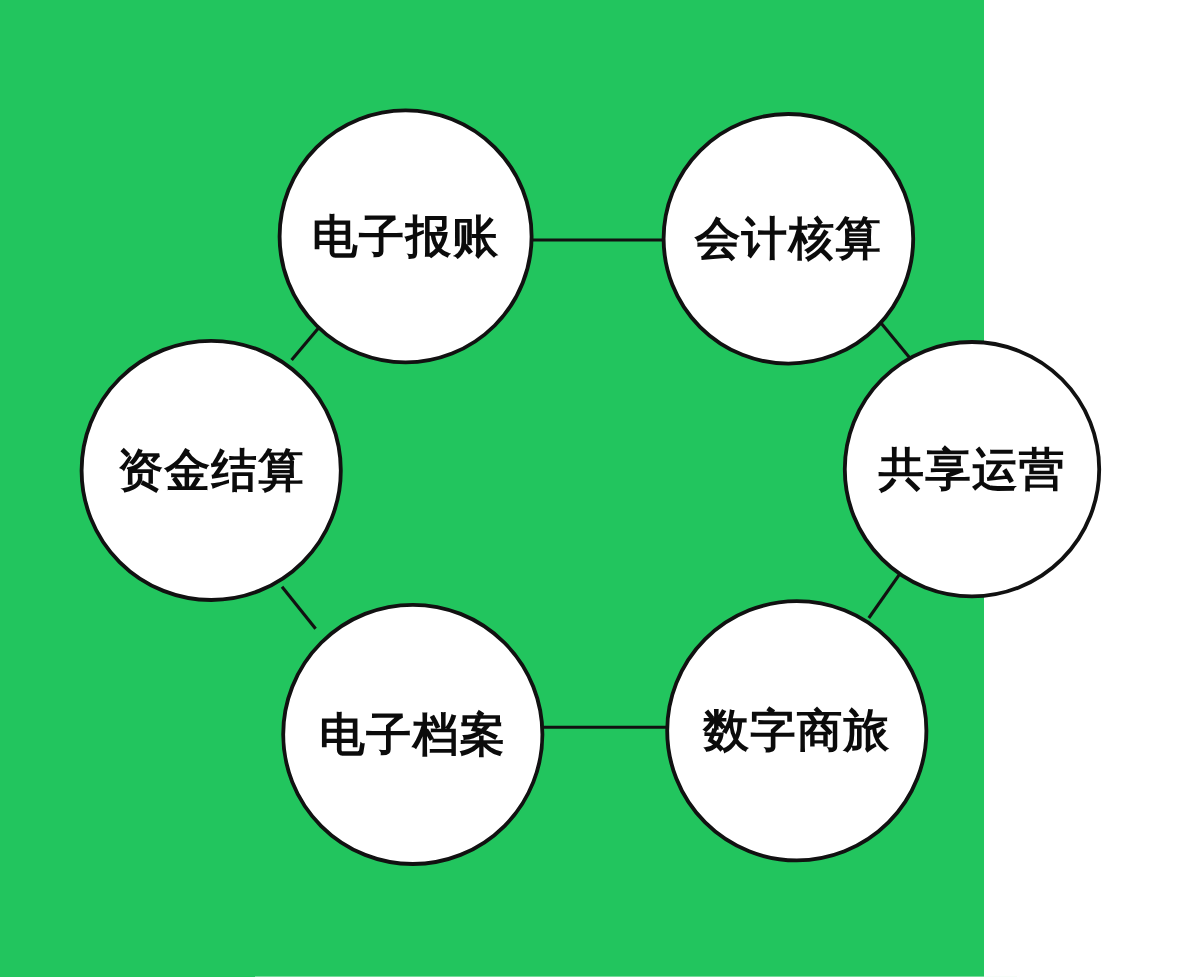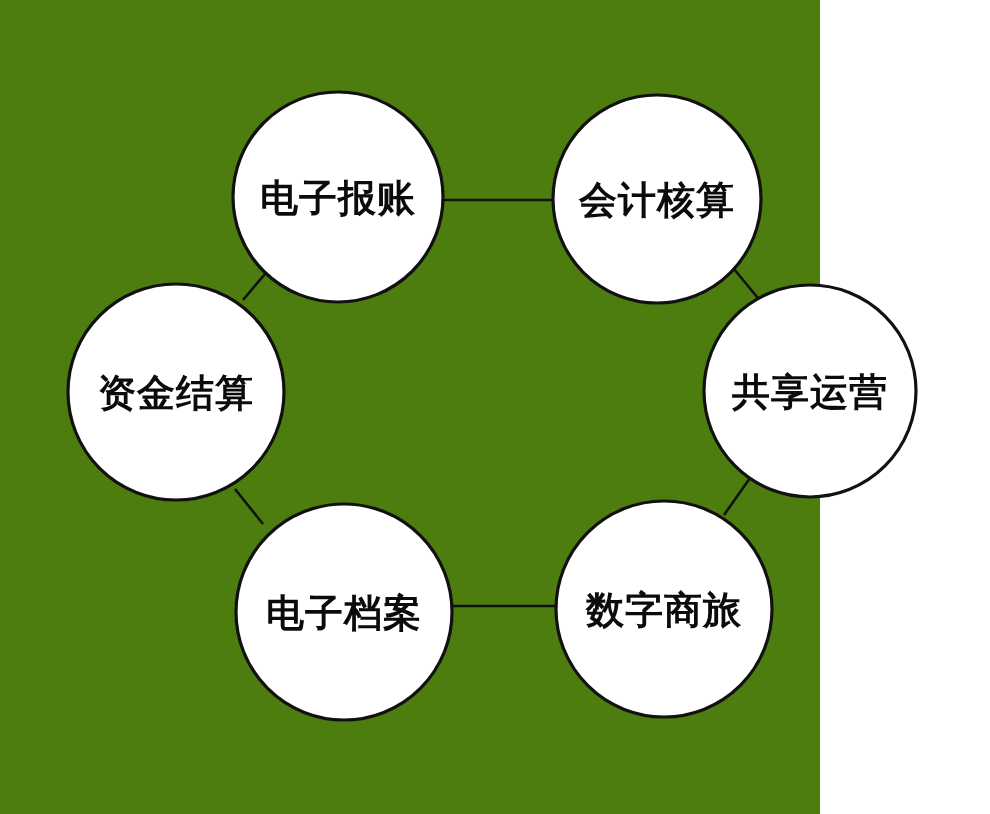--- a/index.html
+++ b/index.html
@@ -11,21 +11,21 @@
   body {
     width: 990px;
     height: 814px;
     font-family: "Liberation Serif", "DejaVu Serif", serif;
     overflow: hidden;
   }
   #diagram-root {
     position: relative;
     width: 820px;
     height: 814px;
-    background: #4d7c0f;
+    background: #22c55e;
   }
   #diagram-svg {
     display: block;
     width: 990px;
     height: 814px;
   }
   .node-circle {
     fill: #ffffff;
     stroke: #111111;
     stroke-width: 3.2;

